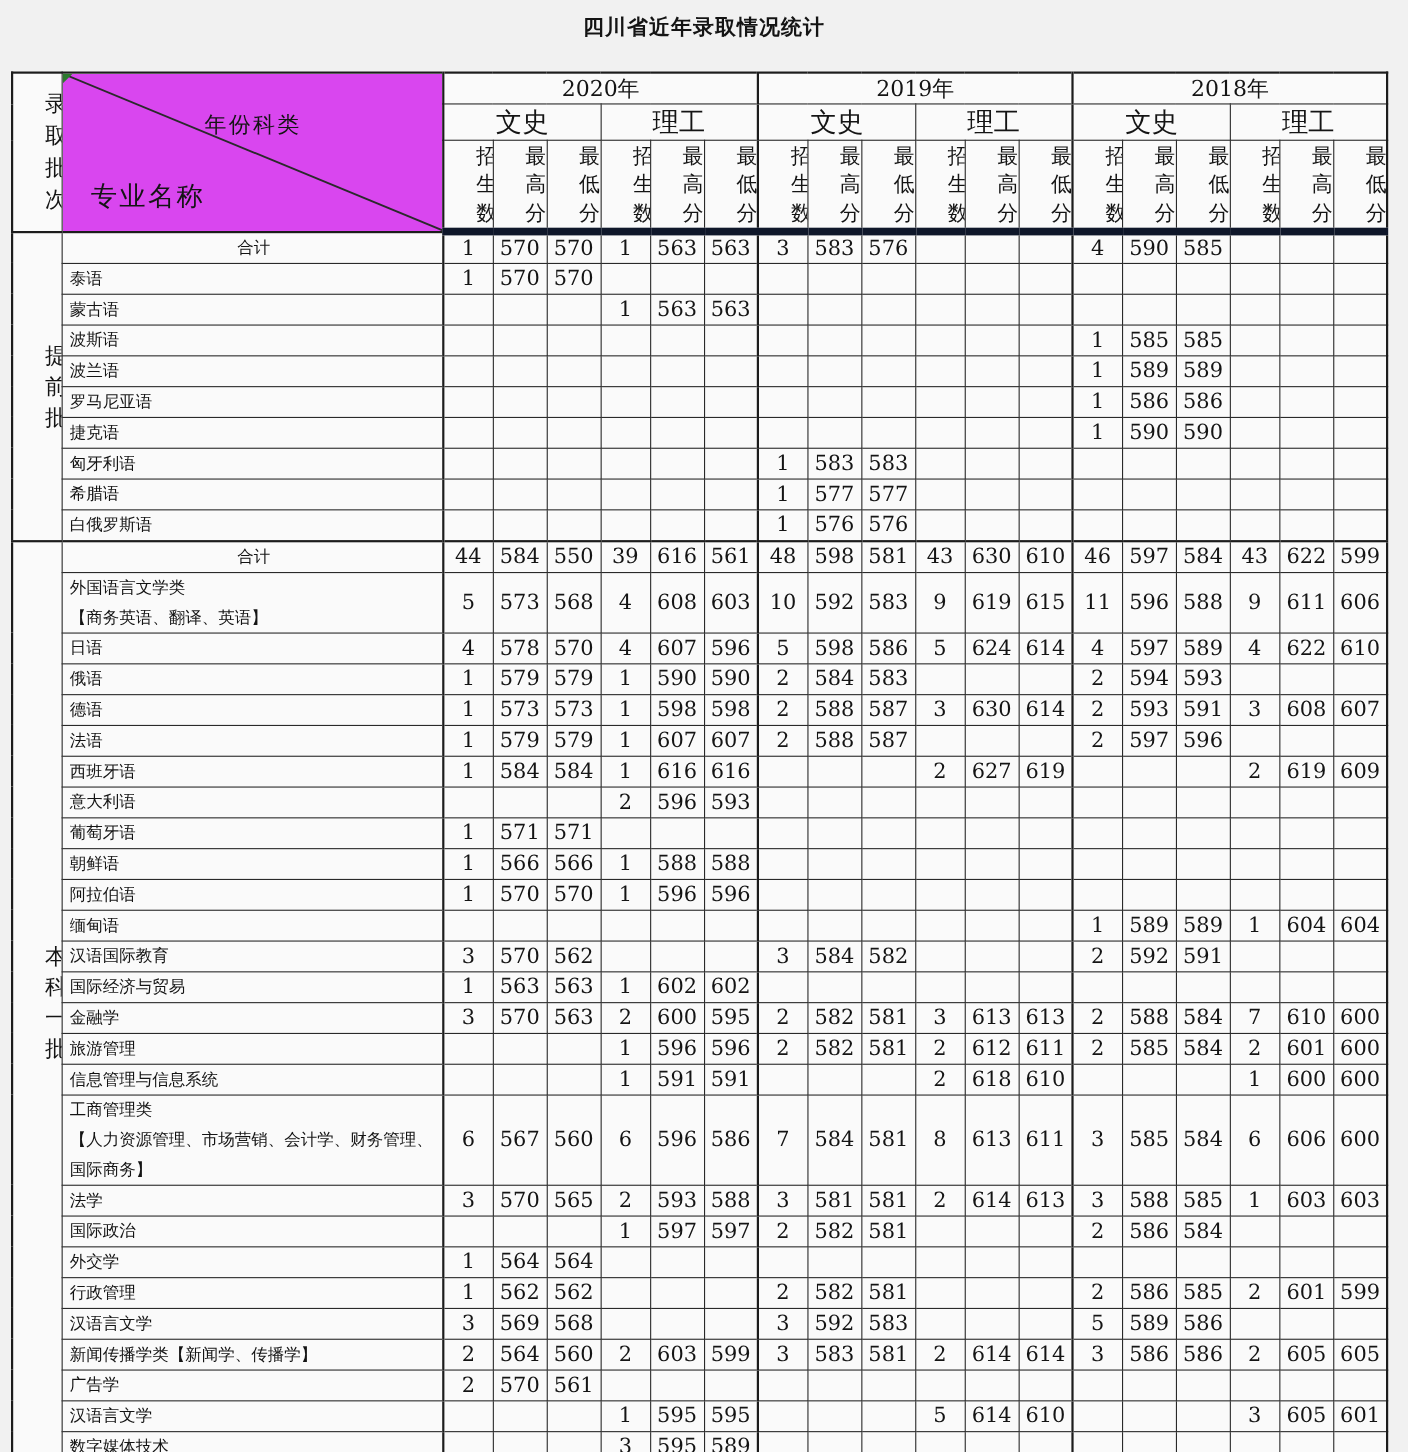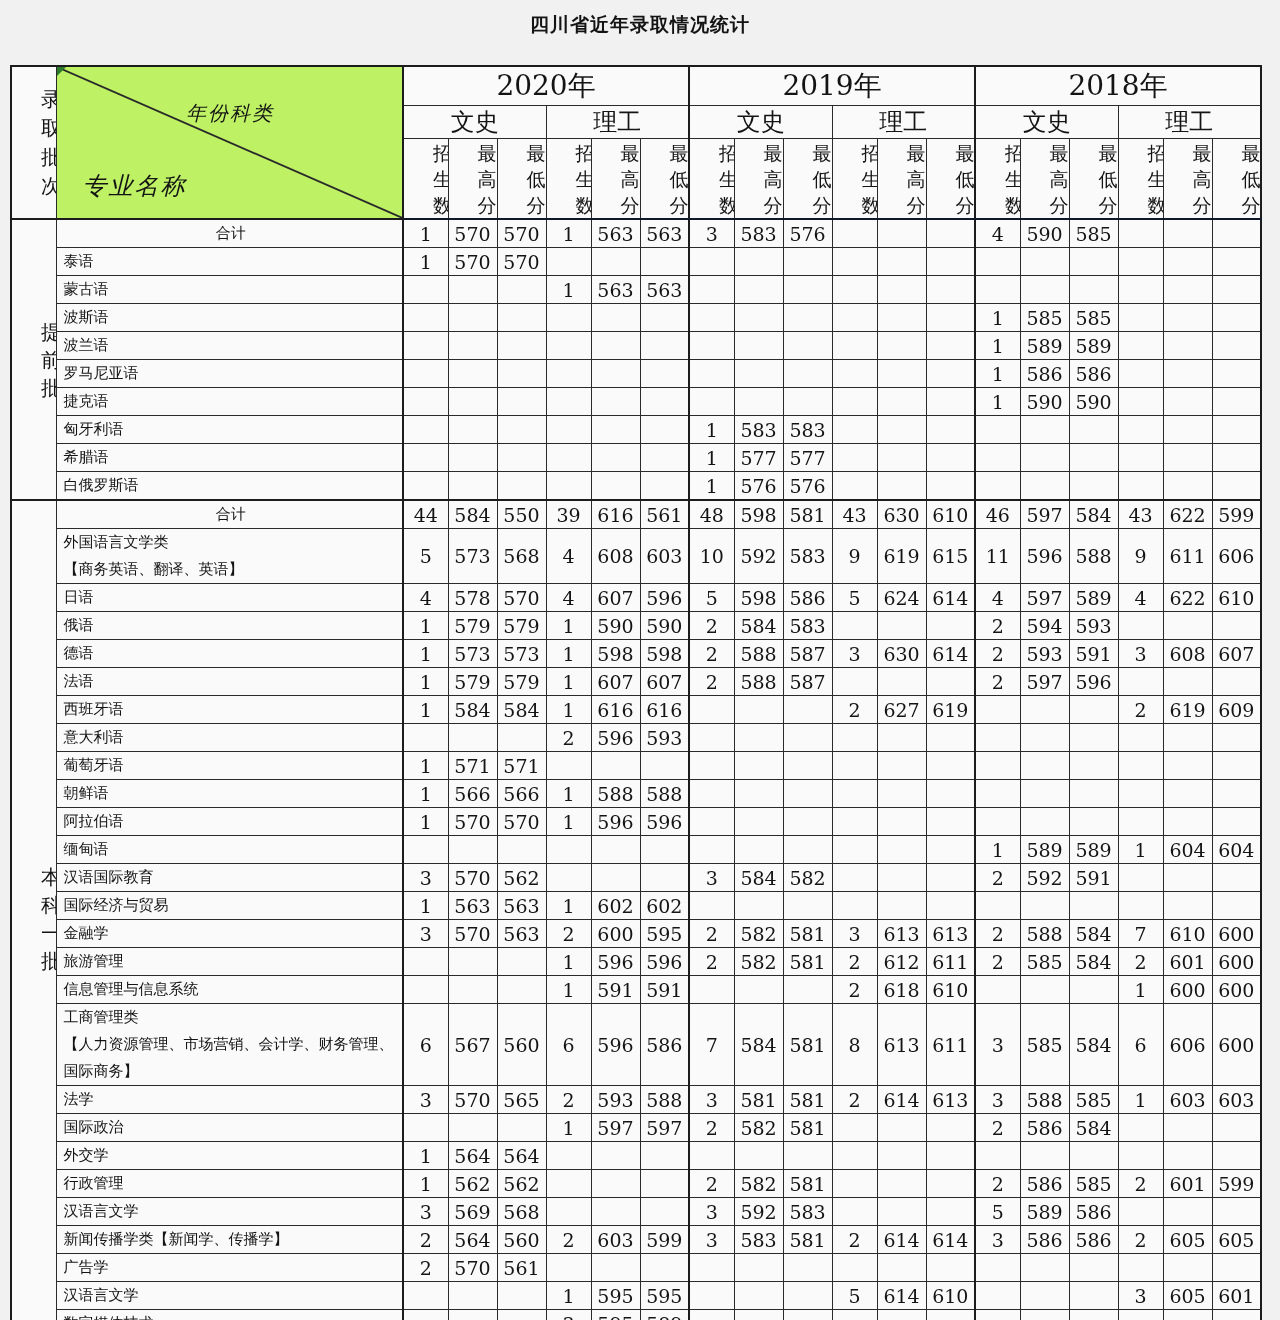--- a/index.html
+++ b/index.html
@@ -22,44 +22,44 @@
     background:#fafafa;
     border:2px solid #1c1c1c;
   }
   th,td{
     border:1px solid #2a2a2a;
     padding:0;margin:0;
     overflow:hidden;
     font-weight:normal;
   }
   thead th{vertical-align:middle;text-align:center;}
-  .year-h{font-size:28px;height:25px;margin-left:40px;}
+  .year-h{font-size:20px;height:25px;margin-left:40px;}
   .subj-h{font-size:24px;height:27px;}
   .metric-h{height:79px;font-size:19px;line-height:26px;}
   .vt{display:inline-block;width:1.1em;line-break:anywhere;word-break:break-all;text-align:center;margin-left:28px;}
-  .corner{position:relative;background:#bef264;font-style:italic;}
+  .corner{position:relative;background:#d946ef;}
   .corner svg{position:absolute;top:0;left:0;width:100%;height:100%;}
   .corner .lbl-top{position:absolute;top:33px;right:128px;font-size:20px;letter-spacing:2px;}
   .corner .lbl-bottom{position:absolute;bottom:16px;left:26px;font-size:24px;letter-spacing:2px;}
   .gt{position:absolute;top:0;left:0;width:0;height:0;
       border-top:9px solid #2d7a2f;border-right:9px solid transparent;}
   .batch-h{font-size:20px;line-height:29px;}
   td.batch{text-align:center;vertical-align:middle;font-size:20px;line-height:28px;}
   td.name{
     font-size:15px;line-height:27px;text-align:left;padding:0 4px 0 7px;
     white-space:pre-line;vertical-align:middle;
     border-right:2px solid #1c1c1c;
   }
   th.diag{border-right:2px solid #1c1c1c;}
   td.name.c{text-align:center;}
   td.v{font-size:19px;text-align:center;vertical-align:middle;}
   tbody tr{height:27px;}
   .yb{border-left:2px solid #1c1c1c;}
   tr.sec-top>td{border-top:2px solid #1c1c1c;}
-  thead tr.metric-row th{border-bottom:2px solid #0f172a;}
+  thead tr.metric-row th{border-bottom:7px solid #0f172a;}
 </style>
 </head>
 <body>
 
 <div class="page">
   <div class="title">四川省近年录取情况统计</div>
   <table id="tbl">
       <colgroup>
         <col style="width: 45px;">
         <col style="width: 347px;">

